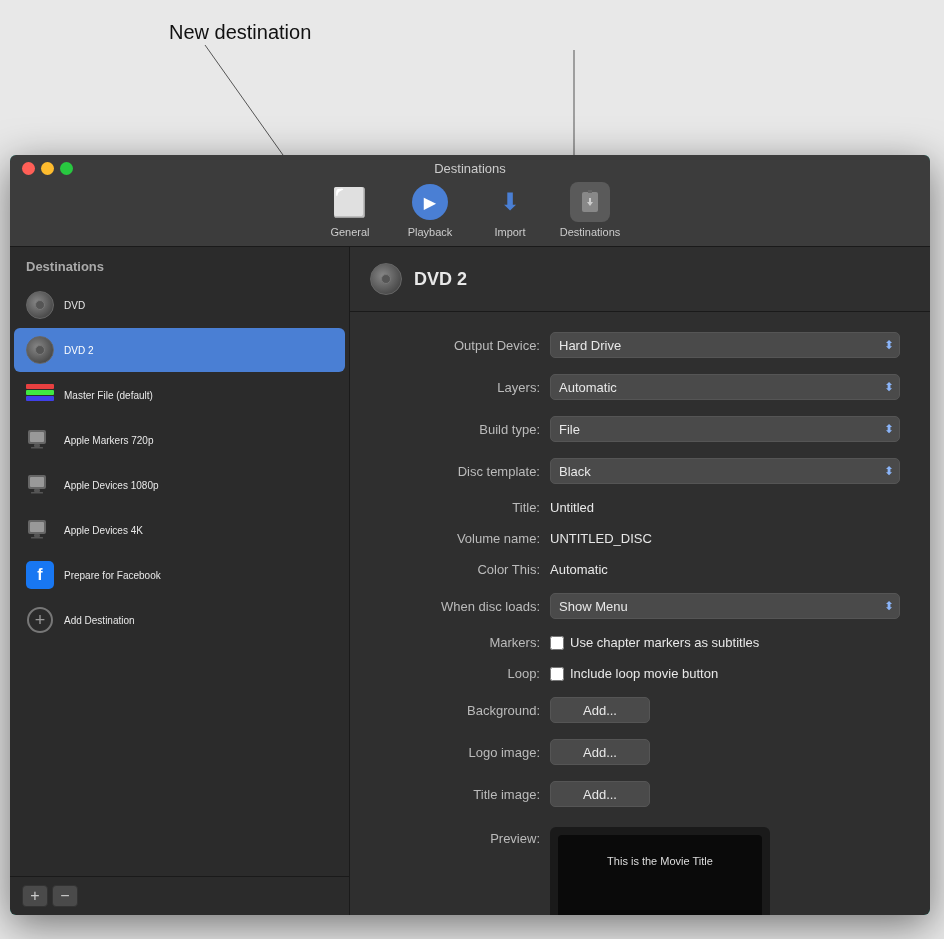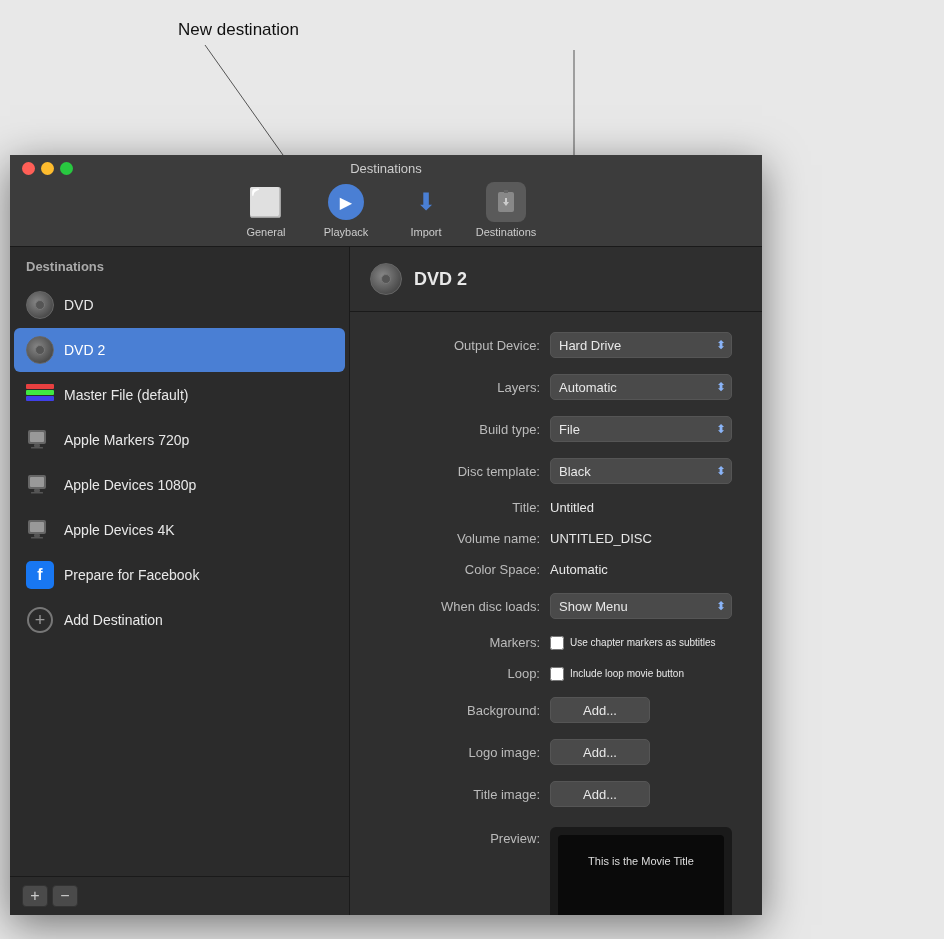--- a/index.html
+++ b/index.html
@@ -26,24 +26,24 @@
       font-size: 15px;
       color: #111;
       line-height: 1.4;
     }
 
     
     .window {
       position: absolute;
       top: 155px;
       left: 10px;
-      width: 752px;
+      width: 920px;
       height: 760px;
       background: #5eead4;
-      border-radius: 0;
+      border-radius: 6px;
       box-shadow: 0 10px 40px rgba(0,0,0,0.5);
       display: flex;
       flex-direction: column;
       overflow: hidden;
     }
 
     
     .titlebar {
       background: #3c3c3c;
       height: 92px;
@@ -145,21 +145,21 @@
       cursor: pointer;
       border-radius: 6px;
       margin: 1px 4px;
       gap: 10px;
     }
     .sidebar-item.active {
       background: #4a7fd4;
       border-radius: 6px;
     }
     .sidebar-item-label {
-      font-size: 14px;
+      font-size: 10px;
       color: #e8e8e8;
     }
     .sidebar-item.active .sidebar-item-label {
       color: #fff;
     }
     .sidebar-icon {
       width: 28px;
       height: 28px;
       display: flex;
       align-items: center;
@@ -258,21 +258,21 @@
     .checkbox-row {
       display: flex;
       align-items: center;
       gap: 6px;
     }
     .checkbox-row input[type="checkbox"] {
       width: 14px;
       height: 14px;
     }
     .checkbox-label {
-      font-size: 10px;
+      font-size: 13px;
       color: #e8e8e8;
     }
     .add-btn {
       background: #4a4a4a;
       border: 1px solid #555;
       border-radius: 5px;
       padding: 3px 32px;
       color: #e8e8e8;
       font-size: 13px;
       cursor: pointer;
@@ -362,22 +362,22 @@
       color: white;
       font-size: 16px;
     }
     .icon-import {
       font-size: 24px;
       color: #4a7fd4;
     }
 
     .callout-text-1 {
       top: 18px;
-      left: 178px;
-      font-size: 17px;
+      left: 169px;
+      font-size: 20px;
     }
     .callout-text-2 {
       top: 10px;
       left: 545px;
       font-size: 14px;
     }
   </style>
 </head>
 <body>
 
@@ -591,21 +591,21 @@
           <span class="form-label">Title:</span>
           <span class="form-value">Untitled</span>
         </div>
 
         <div class="form-row">
           <span class="form-label">Volume name:</span>
           <span class="form-value">UNTITLED_DISC</span>
         </div>
 
         <div class="form-row">
-          <span class="form-label">Color Space:</span>
+          <span class="form-label">Color This:</span>
           <span class="form-value">Automatic</span>
         </div>
 
         <div class="form-row">
           <span class="form-label">When disc loads:</span>
           <div class="select-wrapper">
             <select>
               <option>Show Menu</option>
               <option>Play Movie</option>
             </select>

